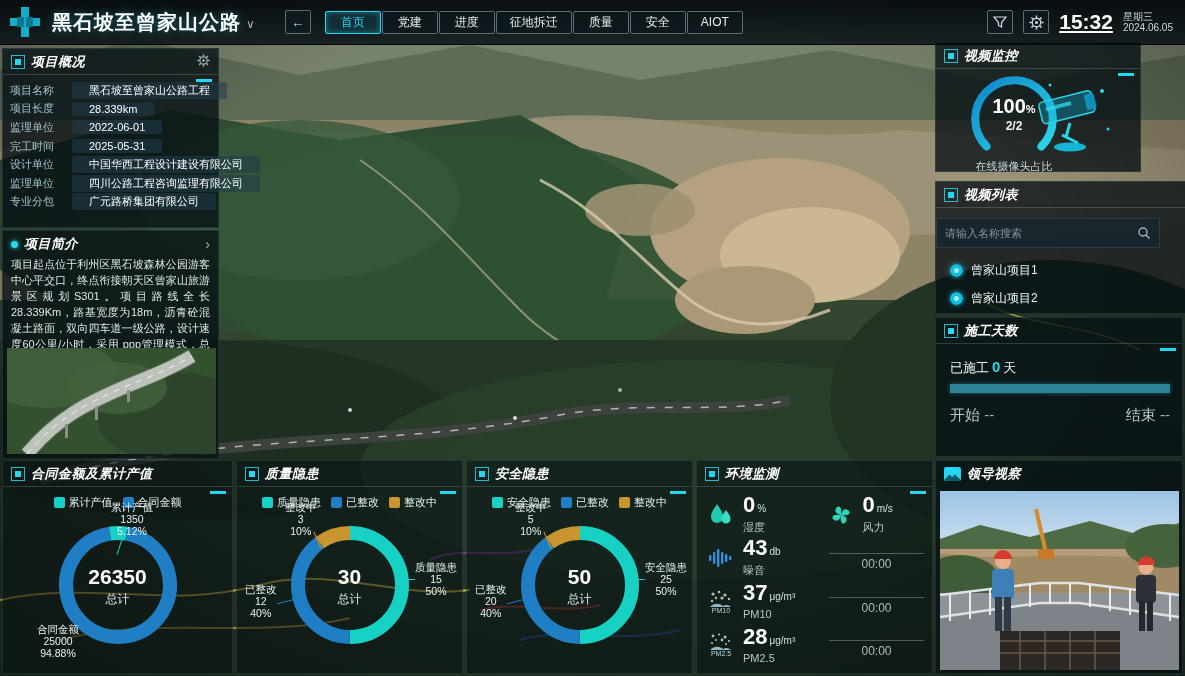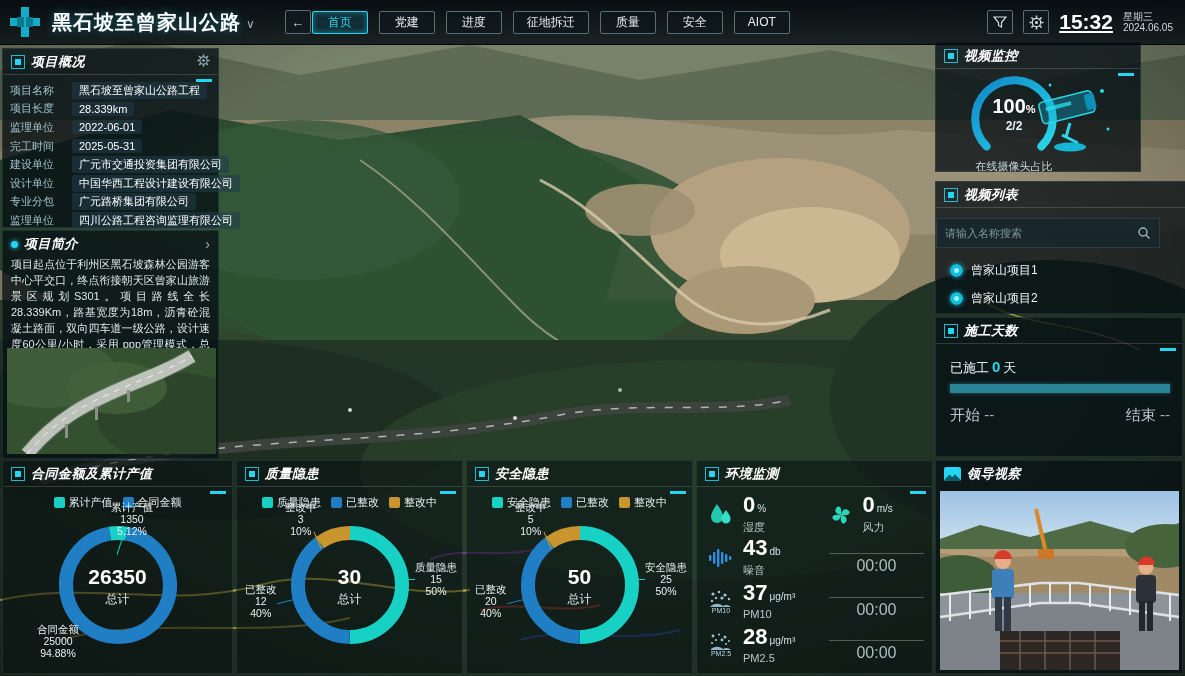--- a/index.html
+++ b/index.html
@@ -16,21 +16,21 @@
   #hdr { position:absolute; left:0; top:0; width:1185px; height:45px;
     background:linear-gradient(180deg, rgba(3,9,13,.95), rgba(6,14,19,.82));
     border-bottom:1px solid rgba(0,0,0,.5); display:flex; align-items:center; z-index:30; }
   #logo { width:34px; height:34px; margin-left:8px; }
   #hdr-title { color:#fff; font-size:20px; font-weight:bold; letter-spacing:1px; margin-left:10px;
     text-shadow:0 0 8px rgba(37,214,242,.4); }
   #hdr-caret { color:#9ab4bd; font-size:12px; margin-left:5px; margin-top:4px; }
   #back-btn { width:26px; height:24px; margin-left:30px; border:1px solid #5d6d74; border-radius:2px;
     color:#cfe0e6; font-size:13px; display:flex; align-items:center; justify-content:center;
     background:rgba(16,26,32,.7); cursor:pointer; }
-  .tabs { display:flex; gap:11px; margin-left:1px; }
+  .tabs { display:flex; gap:1px; margin-left:14px; }
   .tab { min-width:56px; height:23px; padding:0 13px; border:1px solid #5d6d74; border-radius:2px;
     background:rgba(14,24,30,.75); color:#e8eef0; font-size:12px; display:flex; align-items:center;
     justify-content:center; cursor:pointer; white-space:nowrap; }
   .tab.active { border-color:#25d6f2; color:#25d6f2; background:rgba(21,72,86,.45);
     box-shadow:0 0 6px rgba(37,214,242,.45) inset; }
   #hdr-right { margin-left:auto; display:flex; align-items:center; gap:10px; margin-right:12px; }
   .hdr-ico-btn { width:26px; height:24px; border:1px solid #5d6d74; border-radius:2px;
     display:flex; align-items:center; justify-content:center; background:rgba(16,26,32,.7); cursor:pointer; }
   #clock-time { color:#fff; font-size:21px; font-weight:bold;text-decoration:underline; }
   #clock-col { display:flex; flex-direction:column; line-height:11px; }
@@ -46,21 +46,21 @@
   .hdr-sq { position:relative; width:14px; height:14px; border:1px solid rgba(37,214,242,.85); }
   .hdr-sq::after { content:""; position:absolute; left:3px; top:3px; width:6px; height:6px; background:#25d6f2; }
   .accent-dash { position:absolute; right:6px; top:30px; width:16px; height:3px; background:#25d6f2; z-index:2; }
   .bullet { width:7px; height:7px; border-radius:50%; background:#25d6f2; box-shadow:0 0 5px #25d6f2; }
 
   
   #overview { left:2px; top:48px; width:217px; height:180px; }
   #ov-gear { margin-left:auto; cursor:pointer; }
   .ov-row { display:flex; align-items:center; height:18.6px; padding:0 7px; }
   .ov-label { width:62px; color:#9fc3cd; font-size:11px; flex-shrink:0; }
-  .ov-val { background:rgba(33,60,76,.55); color:#fff; font-size:11px; padding:1px 7px;
+  .ov-val { background:rgba(33,60,76,.55); color:#fff; font-size:11px; padding:1px 17px;
     border-radius:2px; white-space:nowrap; }
 
   
   #intro { left:2px; top:230px; width:217px; height:229px; }
   #intro .p-hd { border-bottom:none; }
   #intro-text { color:#dfe9ec; font-size:11px; line-height:1.45; padding:0 8px; text-align:justify; }
   #intro-chevron { margin-left:auto; color:#9ab4bd; font-size:14px; }
   #intro-photo { position:absolute; left:4px; bottom:4px; width:209px; height:106px; overflow:hidden; }
 
   
@@ -126,21 +126,21 @@
   .env-grid { position:absolute; left:10px; top:32px; right:8px; bottom:6px; display:flex; flex-direction:column; }
   .env-row { flex:1; display:flex; align-items:center; }
   .env-metric { display:flex; align-items:center; gap:8px; width:118px; }
   .env-ico { width:28px; display:flex; justify-content:center; }
   .env-val { color:#fff; font-size:22px; font-weight:bold; line-height:20px; }
   .env-val small { font-size:10px; font-weight:normal; color:#cfe0e6; margin-left:2px; }
   .env-lbl { color:#b8c7cc; font-size:11px; margin-top:1px; }
   .env-chart { flex:1; position:relative; height:34px; margin-left:4px; }
   .env-chart .axis { position:absolute; left:0; right:0; top:12px; border-top:1px solid rgba(255,255,255,.28); }
   .env-chart .tlabel { position:absolute; left:0; right:0; top:16px; text-align:center;
-    color:#aebdc3; font-size:16px; }
+    color:#aebdc3; font-size:12px; }
 
   .dim { color:#9ab4bd; }
 </style>
 </head>
 <body>
 <div id="app">
 
 <svg id="map" viewBox="0 0 1185 676" preserveAspectRatio="none">
   <rect x="0" y="0" width="1185" height="676" fill="#31452f"></rect>
   <rect x="0" y="0" width="1185" height="130" fill="#77826b"></rect>
@@ -257,34 +257,30 @@
         </div>
         <div class="ov-row">
           <span class="ov-label">监理单位</span>
           <span class="ov-val">2022-06-01</span>
         </div>
         <div class="ov-row">
           <span class="ov-label">完工时间</span>
           <span class="ov-val">2025-05-31</span>
         </div>
         <div class="ov-row">
-          <span class="ov-label">建设单位</span>
-          <span class="ov-val">广元市交通投资集团有限公司</span>
-        </div>
-        <div class="ov-row">
           <span class="ov-label">设计单位</span>
           <span class="ov-val">中国华西工程设计建设有限公司</span>
+        </div>
+        <div class="ov-row">
+          <span class="ov-label">监理单位</span>
+          <span class="ov-val">四川公路工程咨询监理有限公司</span>
         </div>
         <div class="ov-row">
           <span class="ov-label">专业分包</span>
           <span class="ov-val">广元路桥集团有限公司</span>
-        </div>
-        <div class="ov-row">
-          <span class="ov-label">监理单位</span>
-          <span class="ov-val">四川公路工程咨询监理有限公司</span>
         </div>
       </div>
 </div>
 
 <div id="intro" class="panel">
   <div class="p-hd">
     <span class="bullet"></span>
     <span class="p-hd-title">项目简介</span>
     <span id="intro-chevron">›</span>
   </div>

